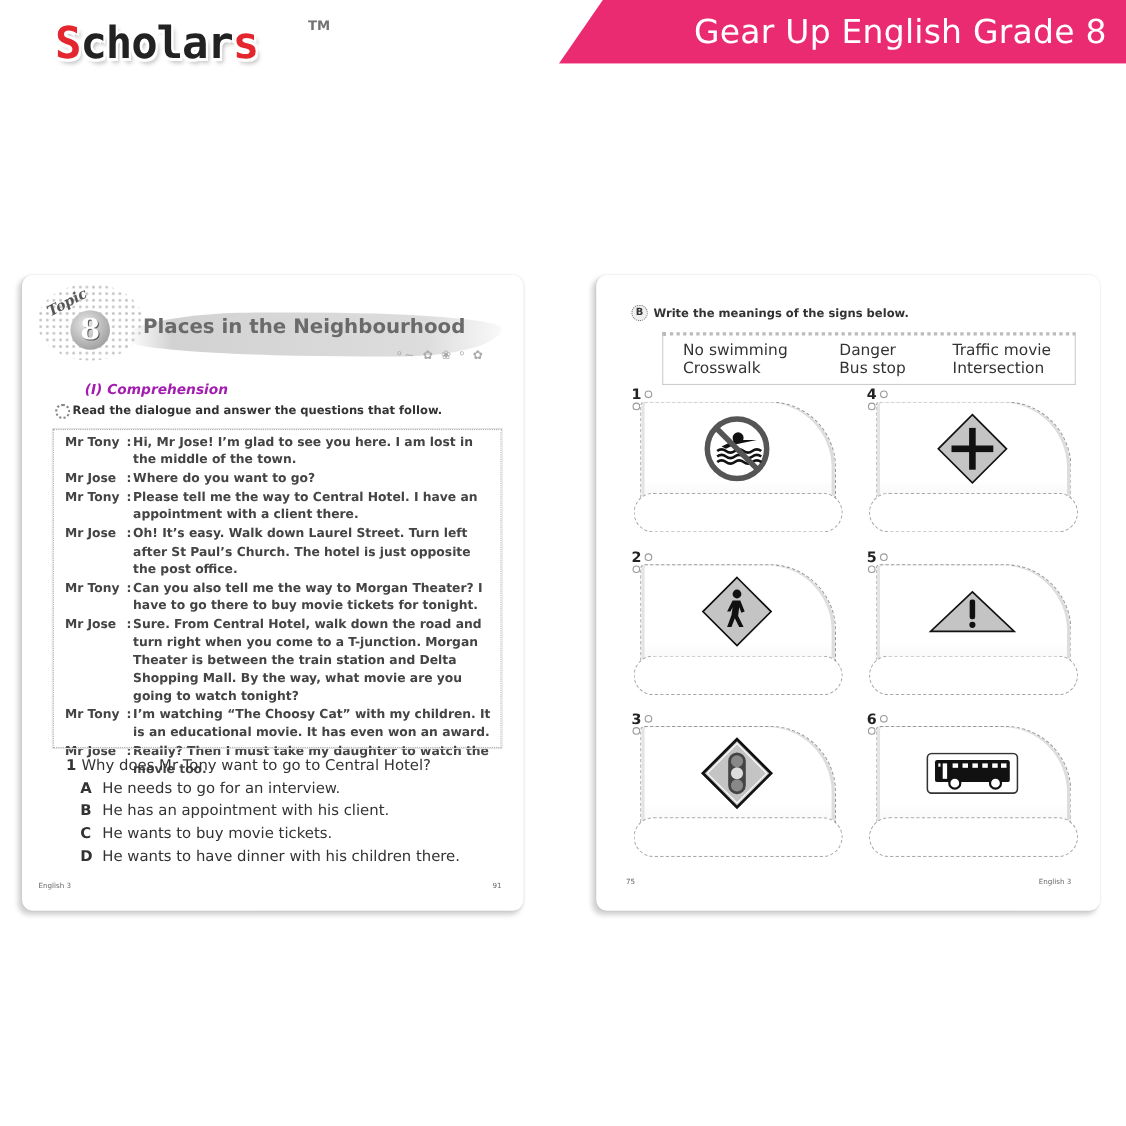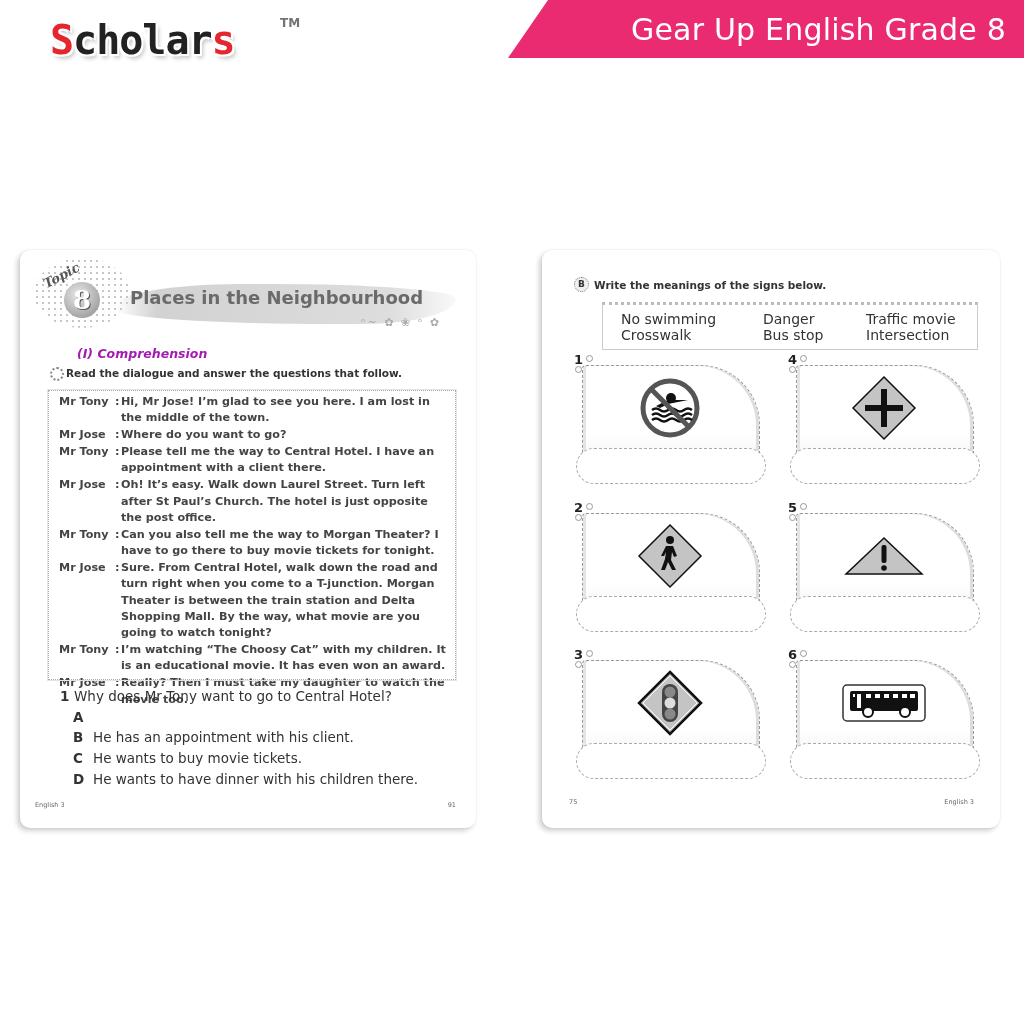--- a/index.html
+++ b/index.html
@@ -155,20 +155,21 @@
       </div>
   </div>
 
   <div class="question">
     <div class="q-row">
       <span class="q-num">1</span>
       <span>Why does Mr Tony want to go to Central Hotel?</span>
     </div>
     <div class="opt-row">
         <span class="opt-letter">A</span>
+        <span>He needs to go for an interview.</span>
       </div>
     <div class="opt-row">
         <span class="opt-letter">B</span>
         <span>He has an appointment with his client.</span>
       </div>
     <div class="opt-row">
         <span class="opt-letter">C</span>
         <span>He wants to buy movie tickets.</span>
       </div>
     <div class="opt-row">

